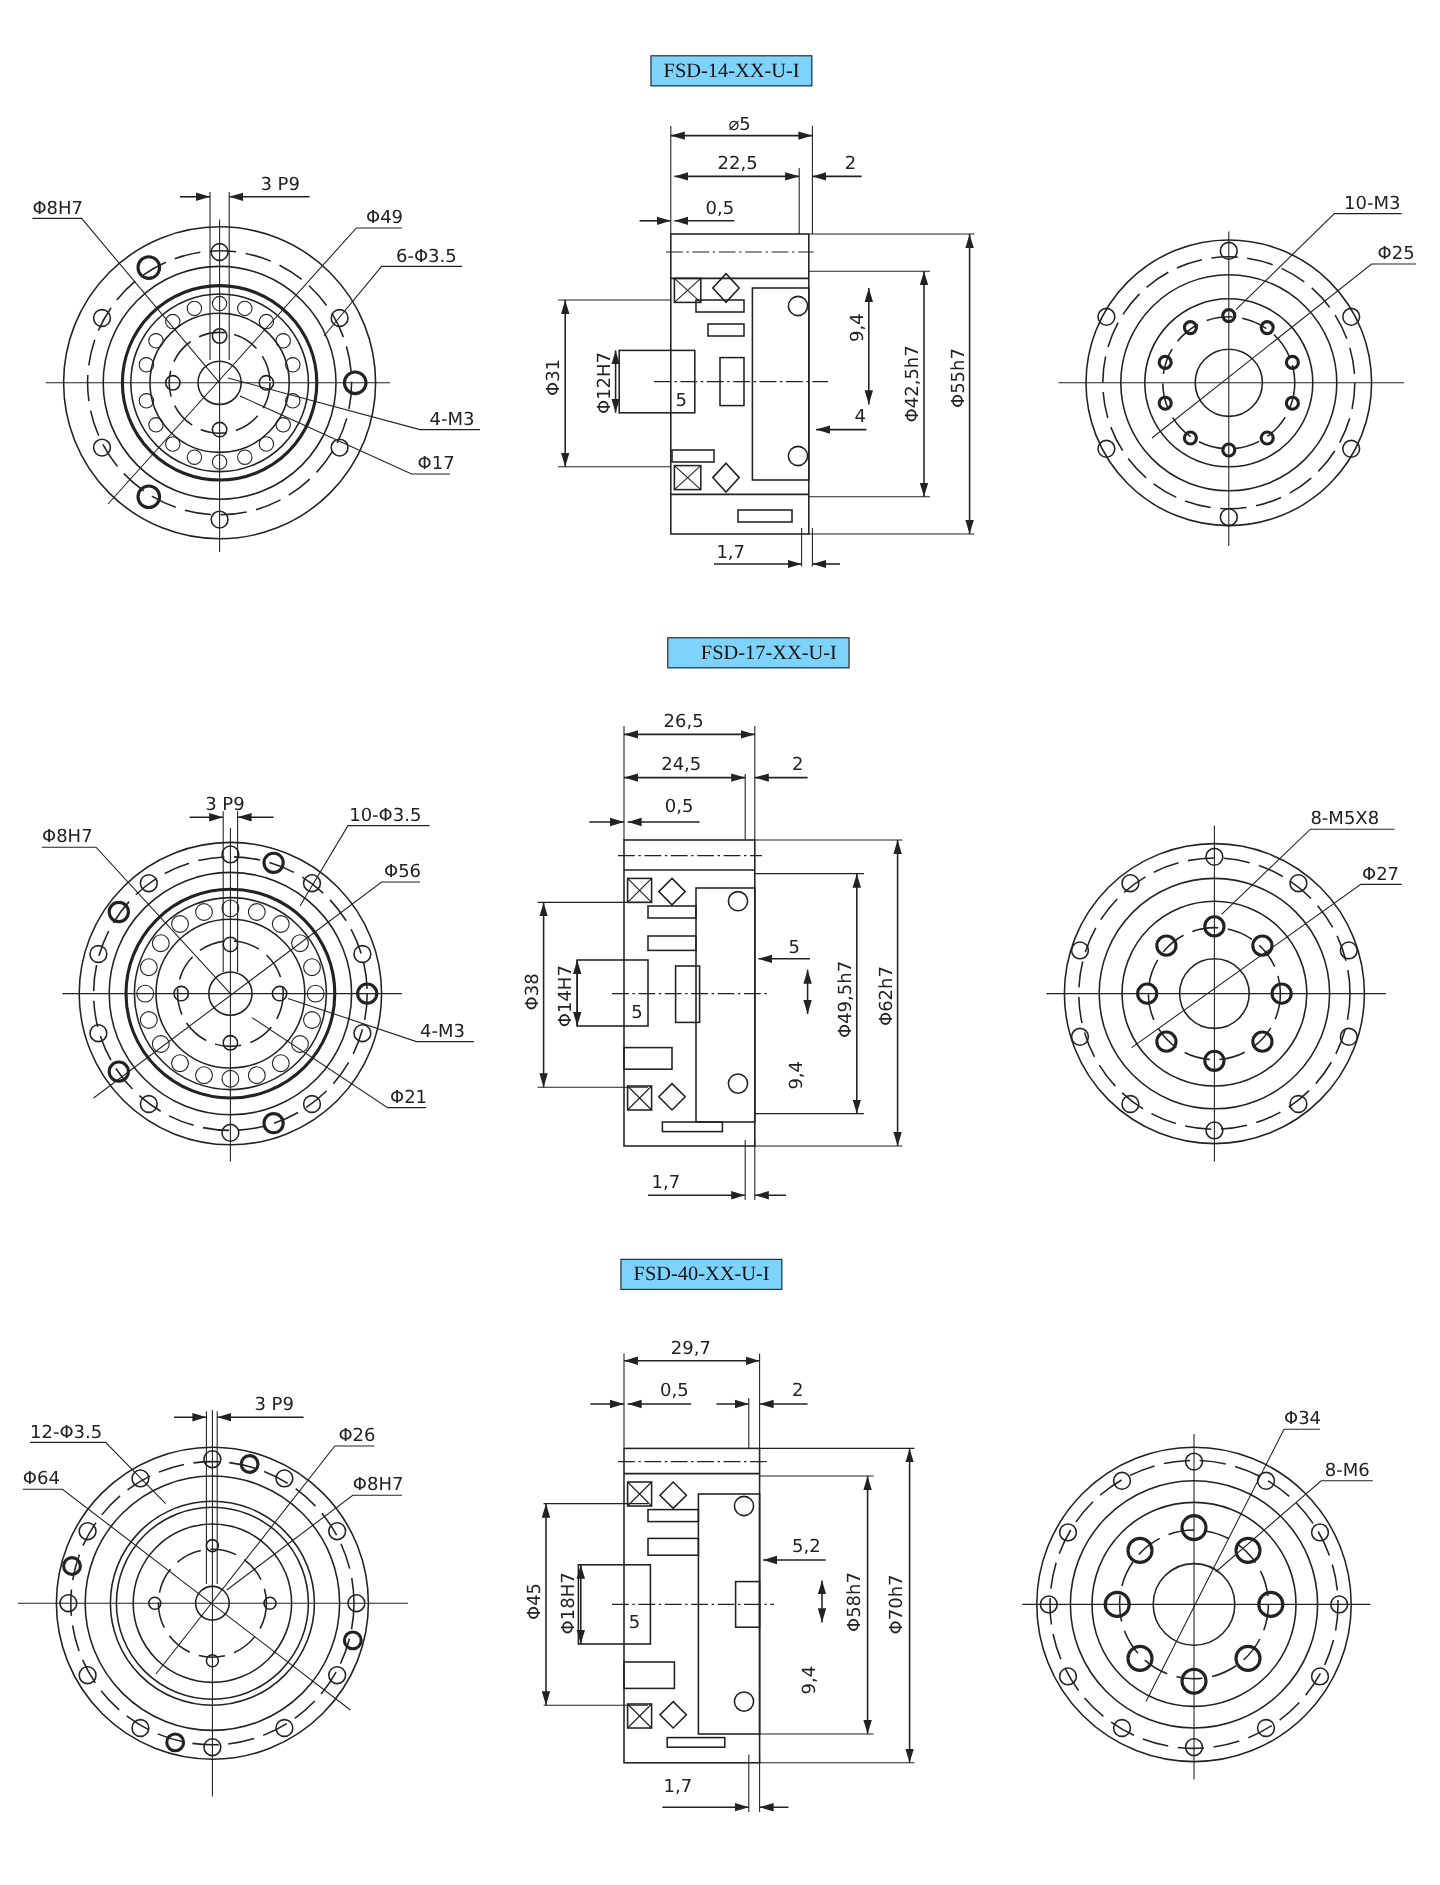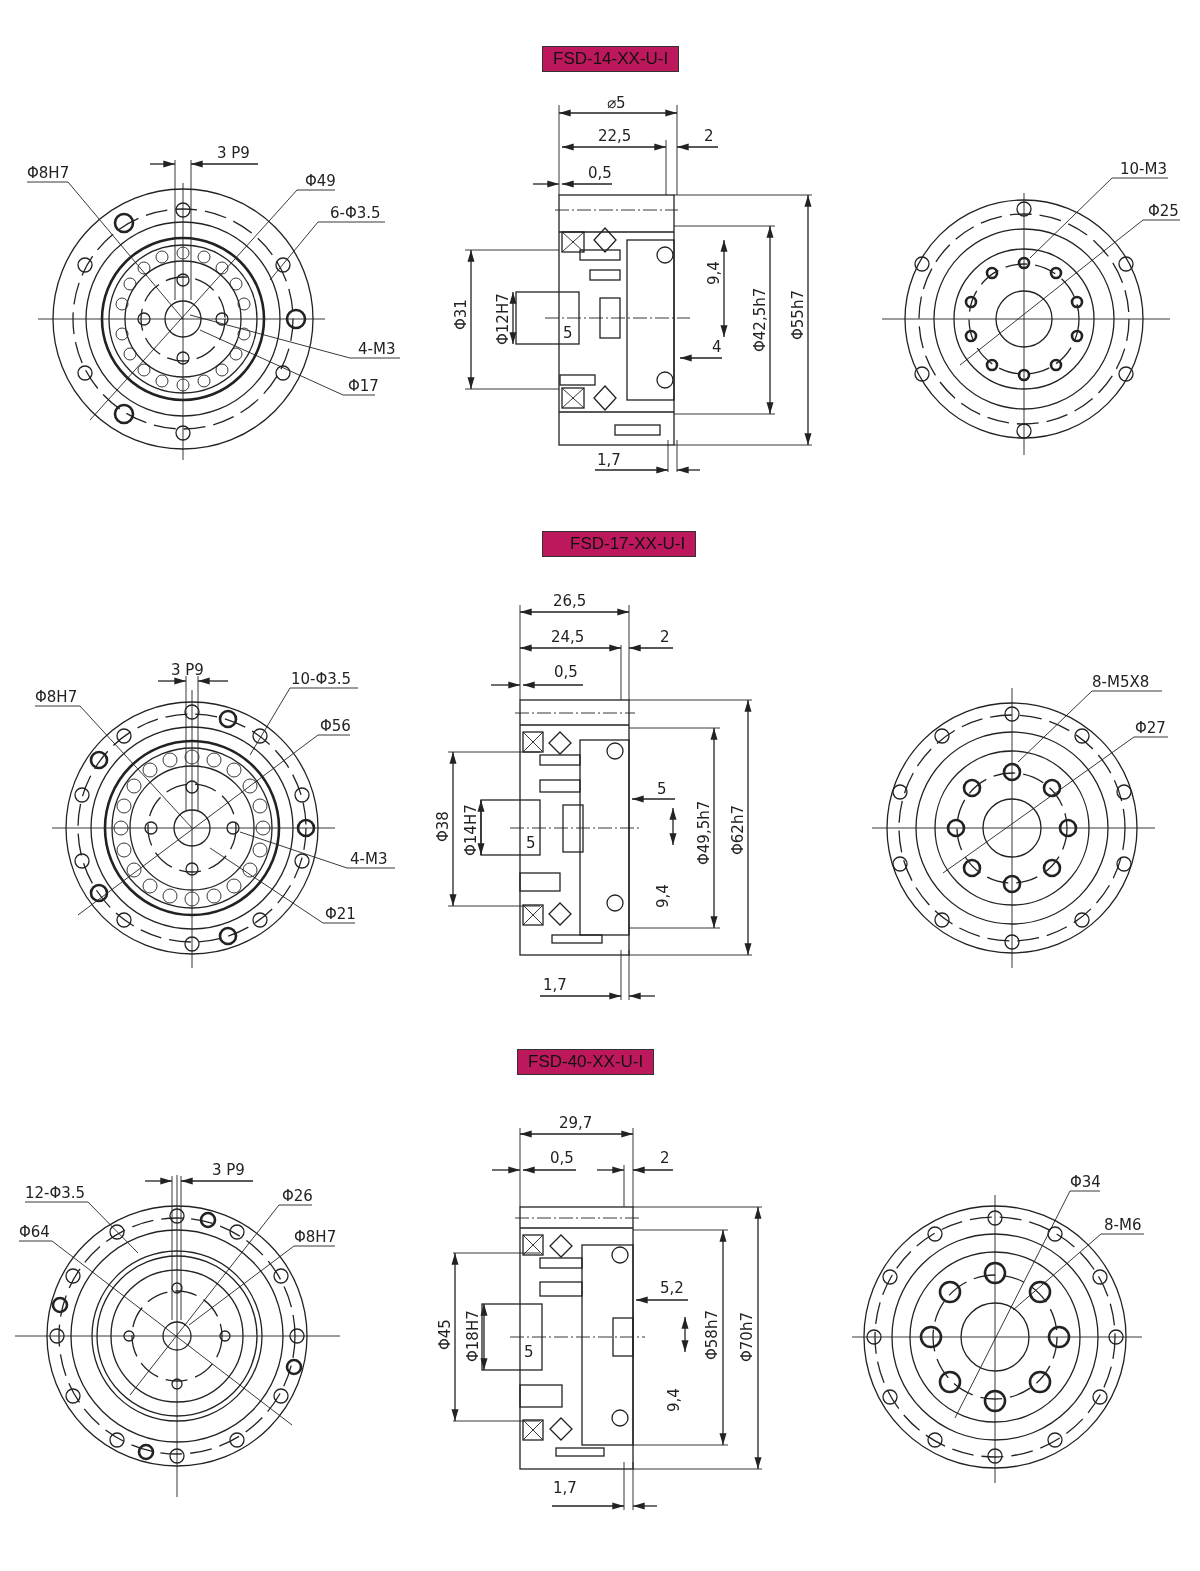--- a/index.html
+++ b/index.html
@@ -1,31 +1,31 @@
 <!DOCTYPE html>
 <html><head>
 <meta charset="utf-8">
 <style>
   html,body{margin:0;padding:0;background:#ffffff;}
   body{width:1200px;height:1571px;position:relative;overflow:hidden;font-family:"DejaVu Sans",sans-serif;color:#1a1a1a;}
-  .title-box{position:absolute;border:1.5px solid #333;background:#be185d;font-family:Liberation Sans, sans-serif;font-size:17px;padding:2px 10px;line-height:20px;color:#111;}
+  .title-box{position:absolute;border:1.5px solid #333;background:#7dd3fc;font-family:Liberation Serif, serif;font-size:17px;padding:2px 10px;line-height:20px;color:#111;}
   svg.sheet{position:absolute;left:0;top:0;}
   .lbl{font-family:"DejaVu Sans",sans-serif;font-size:15px;fill:#222;}
   .ln{stroke:#222;stroke-width:1.3;fill:none;}
   .thin{stroke:#222;stroke-width:0.9;fill:none;}
   .thick{stroke:#222;stroke-width:2.6;fill:none;}
   .cl{stroke:#222;stroke-width:0.9;fill:none;stroke-dasharray:14 3 2 3;}
   .dash{stroke:#222;stroke-width:1.3;fill:none;stroke-dasharray:22 8;}
   .ar{fill:#222;}
 </style>
 </head>
 <body>
 
 <div class="title-box" style="left:542px;top:46px;">FSD-14-XX-U-I</div>
-<div class="title-box" style="left:542px;top:531px;padding-left:27px;">FSD-17-XX-U-I</div>
+<div class="title-box" style="left:556px;top:531px;padding-left:27px;">FSD-17-XX-U-I</div>
 <div class="title-box" style="left:517px;top:1049px;">FSD-40-XX-U-I</div>
 
 <svg class="sheet" width="1200" height="1571" viewBox="0 0 1200 1571">
   <defs>
     <marker id="arr" viewBox="0 0 10 10" refX="10" refY="5" markerWidth="9" markerHeight="9" orient="auto-start-reverse">
       <path d="M0,2 L10,5 L0,8 z" class="ar"></path>
     </marker>
   </defs>
 
   <g>

